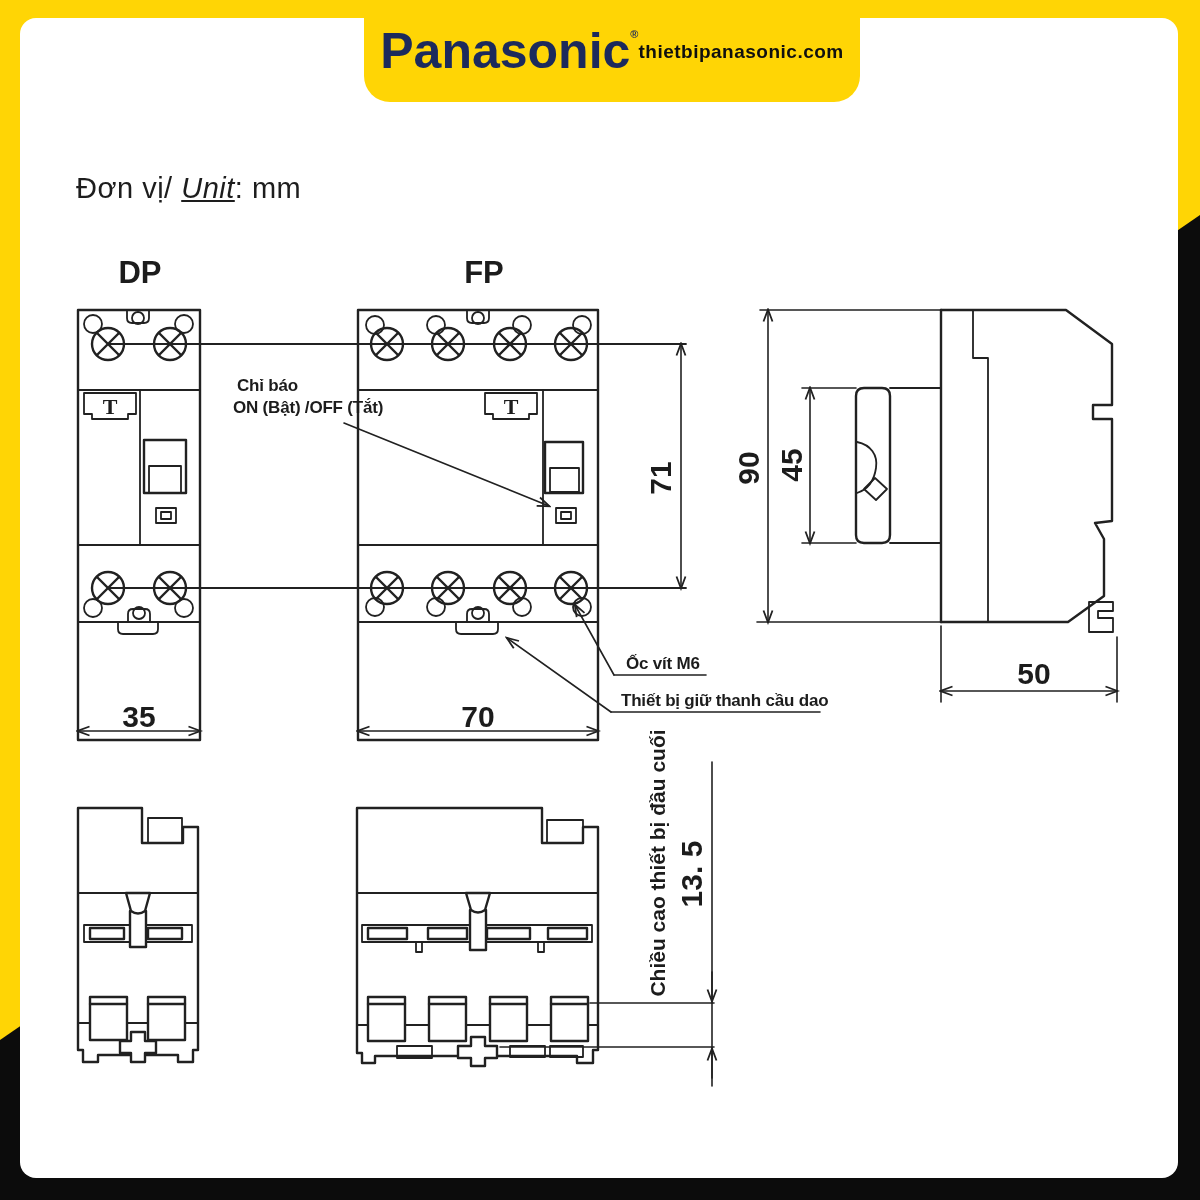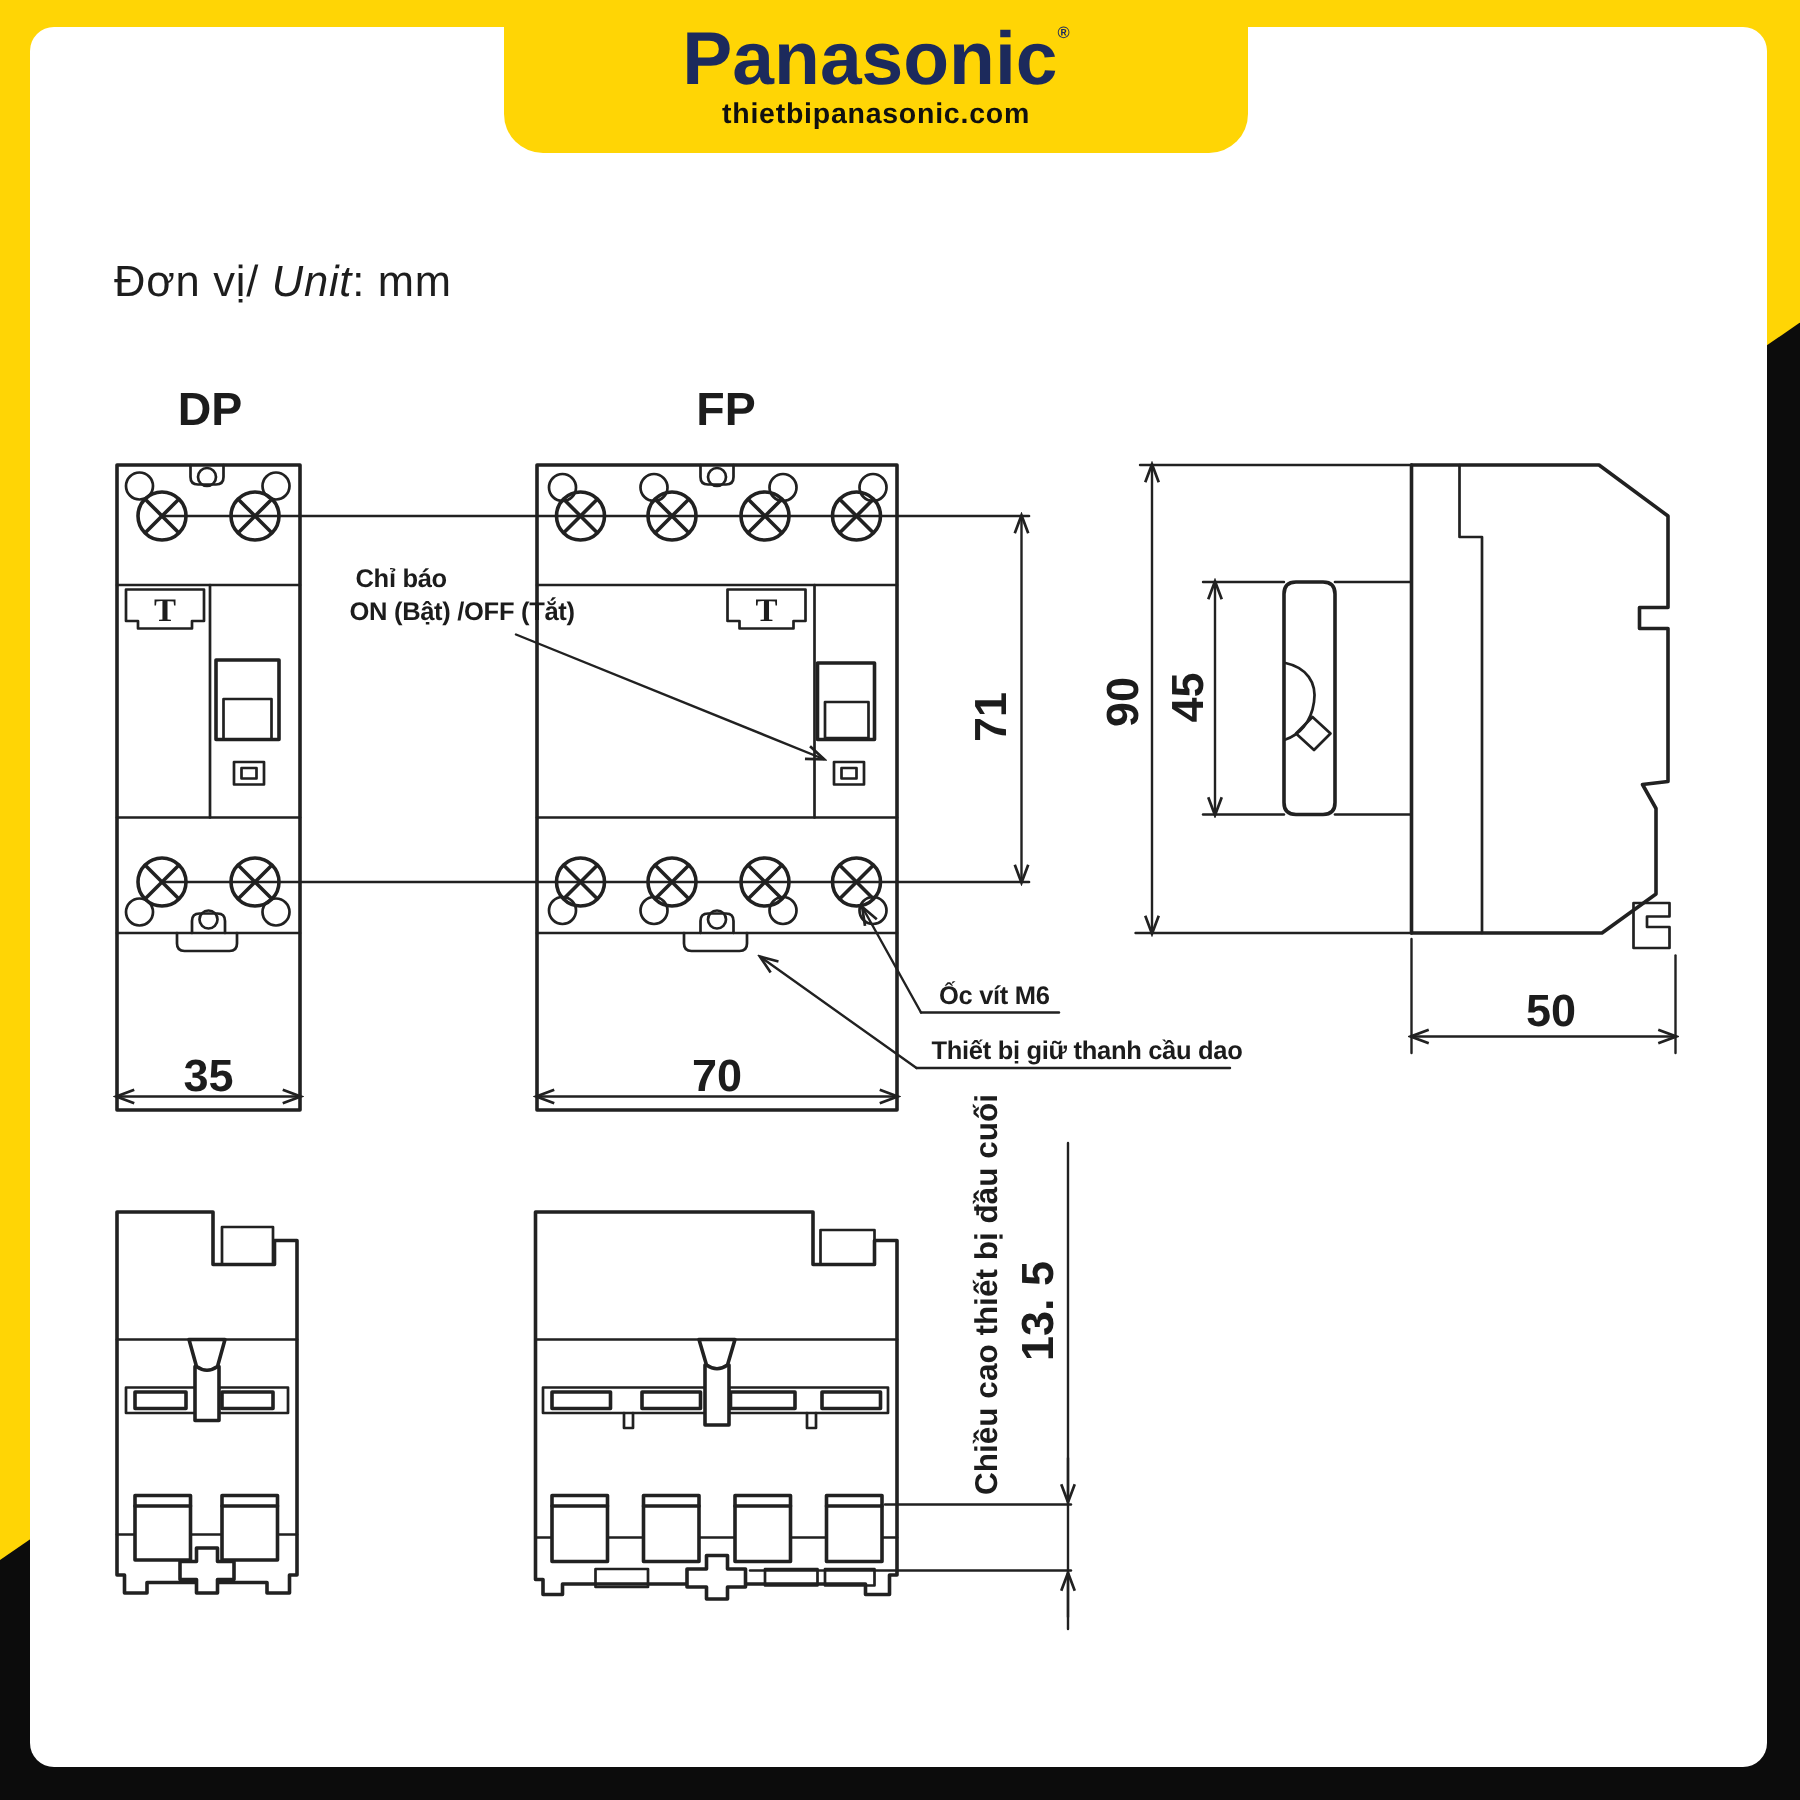--- a/index.html
+++ b/index.html
@@ -10,32 +10,32 @@
   }
   .black-corner {
     position:absolute; inset:0; background:#0c0c0c;
     clip-path:polygon(0 1040px, 1200px 215px, 1200px 1200px, 0 1200px);
   }
   .sheet {
     position:absolute; left:20px; top:18px; width:1158px; height:1160px;
     background:#ffffff; border-radius:16px;
   }
   .banner {
-    position:absolute; left:336px; top:0; width:496px; height:102px;
+    position:absolute; left:364px; top:0; width:496px; height:102px;
     background:#ffd505; border-radius:0 0 26px 26px;
-    display:flex; flex-direction:column; align-items:center; justify-content:center;
+    display:flex; flex-direction:row; align-items:center; justify-content:center;
   }
   .brand {
     color:#1c2a5c; font-weight:bold; font-size:50px; line-height:1;
     letter-spacing:0px; display:flex; align-items:flex-start;
   }
   .brand sup { font-size:11px; margin-top:3px; }
   .website { color:#101010; font-weight:bold; font-size:19px; margin-top:2px; letter-spacing:0.5px; }
   .unit-label { position:absolute; left:76px; top:172px; font-size:29px; color:#1d1d1d; letter-spacing:0.5px; }
-  .unit-label .it { font-style:italic; }
+  .unit-label .it { font-style:italic;text-decoration:underline; }
   svg.drawing { position:absolute; left:0; top:0; }
 
   .o  { fill:none; stroke:#212121; stroke-width:2.4; stroke-linejoin:round; stroke-linecap:round; }
   .o2 { fill:none; stroke:#212121; stroke-width:1.8; stroke-linejoin:round; stroke-linecap:round; }
   .dim{ fill:none; stroke:#212121; stroke-width:1.6; stroke-linejoin:round; stroke-linecap:round; }
   .wf { fill:#ffffff; stroke:#212121; stroke-width:2.4; stroke-linejoin:round; }
   text.num { font-weight:700; font-size:30px; fill:#1c1c1c; }
   text.lab { font-weight:700; font-size:31px; fill:#1c1c1c; }
   text.ann { font-weight:700; font-size:17px; fill:#1c1c1c; letter-spacing:-0.2px; }
   text.annv{ font-weight:700; font-size:21px; fill:#1c1c1c; }

